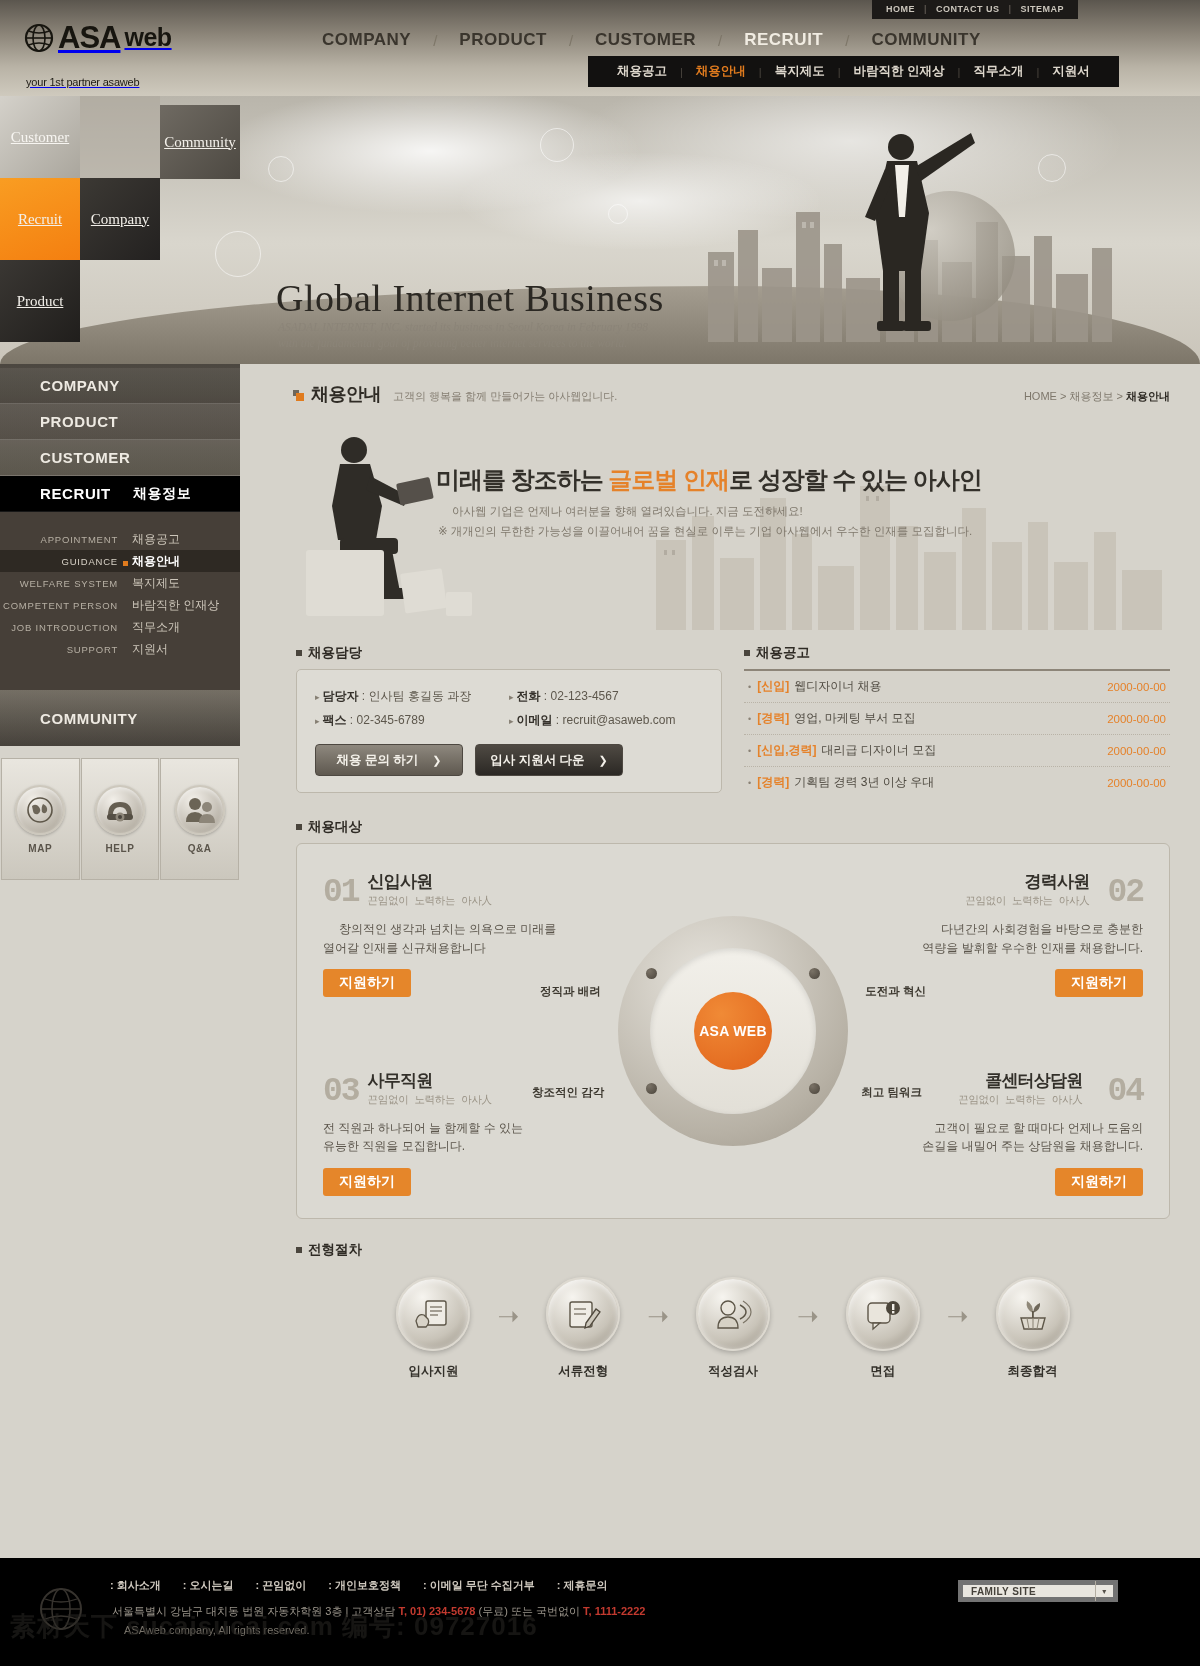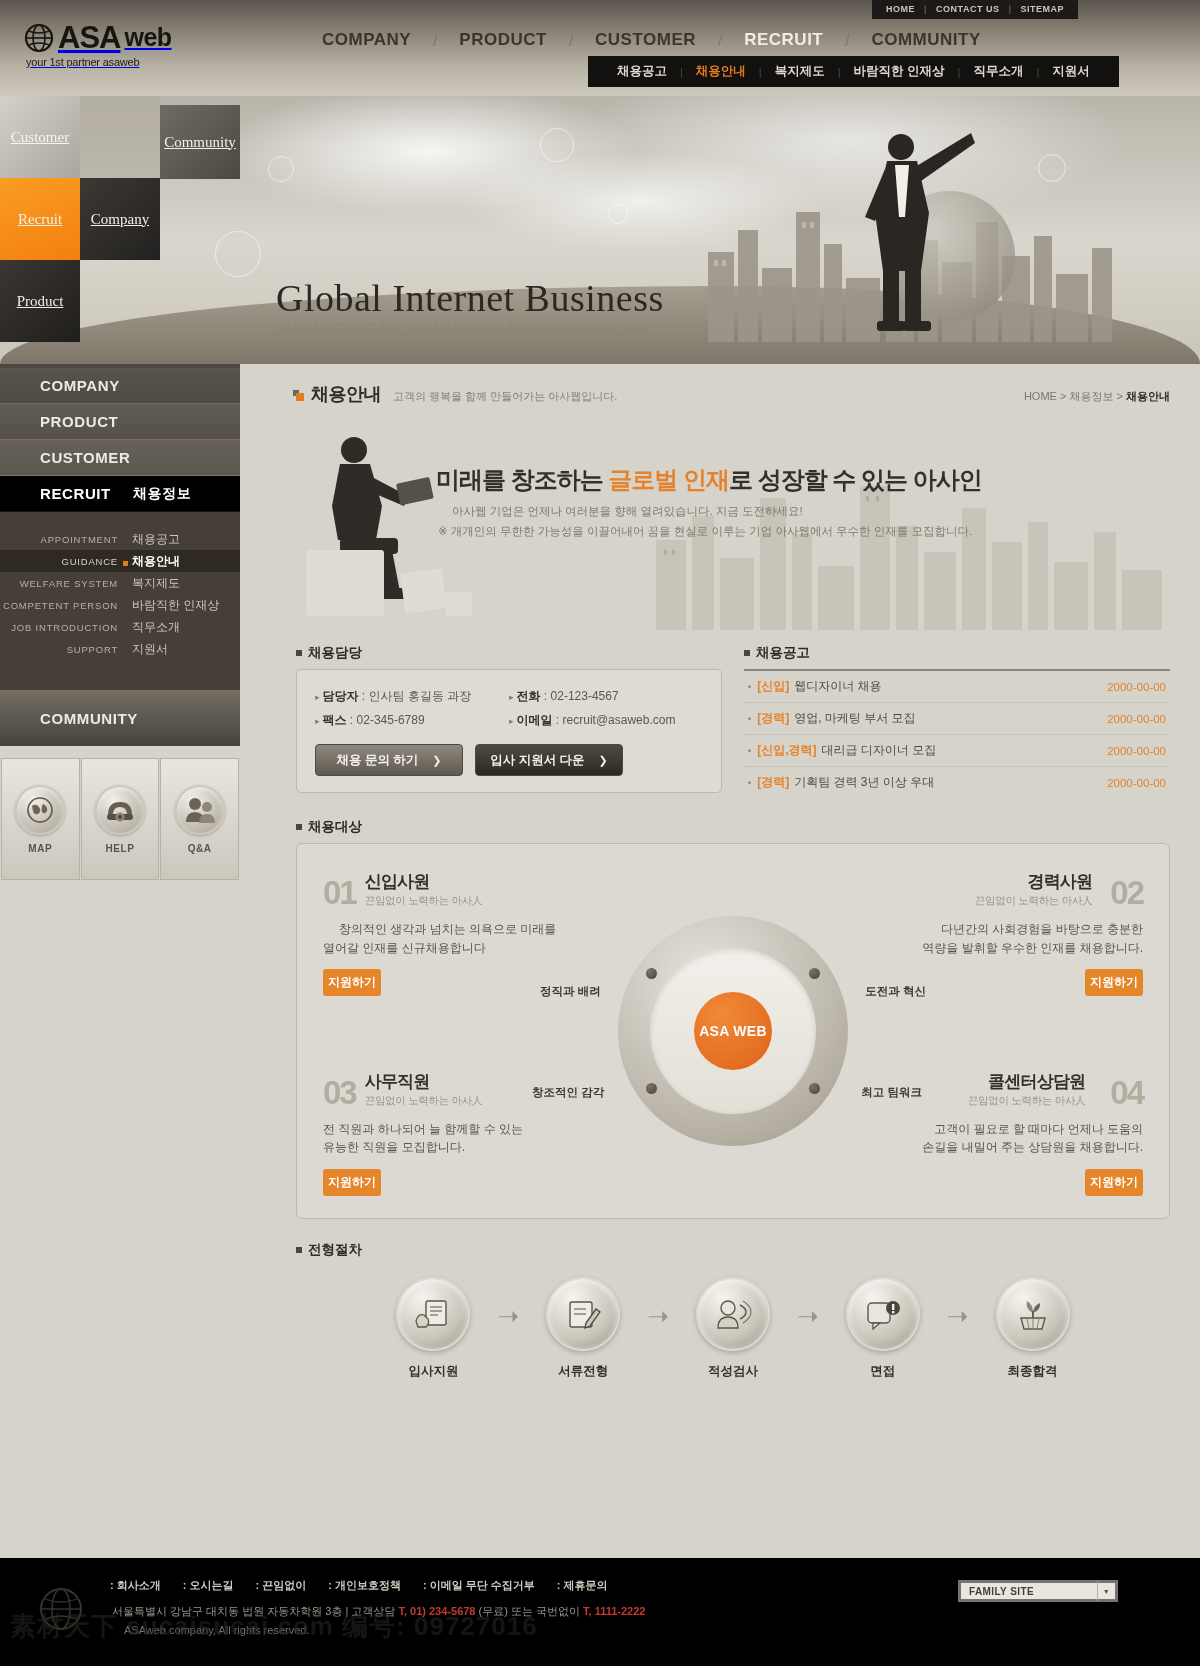--- a/index.html
+++ b/index.html
@@ -18,21 +18,21 @@
   }
   .utilbar {
     position:absolute; top:0; right:122px;
     background:#1c1a18; color:#c9c4ba;
     font-size:9px; letter-spacing:.5px; font-weight:bold;
     padding:4px 14px 5px; display:flex; gap:9px; align-items:center;
   }
   .utilbar span.sep { color:#5a554e; }
   .utilbar a { color:#cbc6bc; text-decoration:none; }
 
-  .logo { position:absolute; left:24px; top:22px; display:flex; flex-direction:column; }
+  .logo { position:absolute; left:24px; top:22px; display:flex; flex-direction:column;gap:20px; }
   .logo-row { display:flex; align-items:center; gap:4px; }
   .logo-glyph { width:30px; height:30px; }
   .logo-asa { font-size:31px; font-weight:bold; color:#17150f; letter-spacing:-1px; line-height:1; }
   .logo-web { font-size:25px; font-weight:bold; color:#17150f; letter-spacing:-.5px; }
   .logo-sub { font-size:11px; color:#1d1a14; margin-top:3px; margin-left:2px; letter-spacing:-.2px; }
 
   .gnb { position:absolute; left:300px; top:30px; display:flex; align-items:center; gap:0; }
   .gnb-item { font-size:17px; font-weight:bold; color:#3a352d; letter-spacing:.5px; padding:0 22px; text-decoration:none; }
   .gnb-item.active { color:#f1ece2; }
   .gnb-sep { color:#7d7668; font-size:15px; }
@@ -170,28 +170,28 @@
   .notice-row { display:flex; align-items:center; padding:7px 4px; border-bottom:1px dotted #b9b3a7; font-size:12px; text-decoration:none; }
   .notice-row .bullet { color:#8a8276; margin-right:6px; font-size:9px; }
   .notice-row .tag { color:#e5822a; font-weight:bold; margin-right:5px; }
   .notice-row .txt { color:#4f4a41; }
   .notice-row .date { margin-left:auto; color:#e5822a; font-size:11.5px; }
 
   
   .target-box { border:1px solid #bdb8ac; border-radius:6px; background:rgba(255,255,255,.14);
                 position:relative; height:376px; margin-top:6px; overflow:hidden; }
   .quad { position:absolute; width:250px; }
-  .q-head { display:flex; align-items:flex-end; gap:9px; }
+  .q-head { display:flex; align-items:flex-end; gap:9px;font-family:Liberation Mono, monospace; }
   .q-num { font-size:33px; font-weight:bold; color:#b3ada0; line-height:.9; letter-spacing:-2px; }
   .q-tt { }
   .q-name { font-size:17px; font-weight:bold; color:#33302a; letter-spacing:-.8px; }
   .q-slog { font-size:10.5px; color:#9a9386; letter-spacing:-.3px; margin-top:1px; }
   .q-desc { font-size:12px; color:#5b554b; line-height:1.55; margin-top:12px; }
   .q-btn { display:inline-block; margin-top:12px; background:#e5862a; color:#fff;
-           font-size:12px; font-weight:bold; padding:5px 5px; border-radius:3px; text-decoration:none; }
+           font-size:14px; font-weight:bold; padding:5px 16px; border-radius:3px; text-decoration:none; }
   .quad.right { text-align:right; }
   .quad.right .q-head { justify-content:flex-end; }
   .quad.right .q-head .q-num { order:2; }
 
   .circle-wrap { position:absolute; left:50%; top:50%; transform:translate(-50%,-50%); }
   .ring-out { width:230px; height:230px; border-radius:50%;
     background:radial-gradient(circle at 38% 28%, #e6e3dc, #b7b1a5 70%, #9d968a); }
   .ring-in { position:absolute; left:32px; top:32px; width:166px; height:166px; border-radius:50%;
     background:linear-gradient(180deg,#f2f0ea,#e2dfd7); box-shadow:inset 0 2px 6px rgba(0,0,0,.12); }
   .core { position:absolute; left:76px; top:76px; width:78px; height:78px; border-radius:50%;
@@ -216,21 +216,21 @@
   
   .footer { position:absolute; left:0; bottom:0; width:1200px; height:108px;
             background:#000; color:#a9a299; }
   .f-globe { position:absolute; left:38px; top:28px; opacity:.5; }
   .f-links { position:absolute; left:110px; top:20px; display:flex; gap:22px; font-size:11px; font-weight:bold; color:#cfc9bf; }
   .f-links a { color:#cfc9bf; text-decoration:none; }
   .f-addr { position:absolute; left:112px; top:46px; font-size:11px; color:#9b958b; }
   .f-addr .rr { color:#c33a2f; font-weight:bold; }
   .f-copy { position:absolute; left:124px; top:66px; font-size:11px; color:#7a756c; }
   .f-select { position:absolute; right:82px; top:22px; width:160px; height:22px;
-              background:#e9e6df; border:3px solid #737373; display:flex; align-items:center;
+              background:#e9e6df; border:5px solid #737373; display:flex; align-items:center;
               font-size:10px; font-weight:bold; color:#45413a; padding-left:8px; letter-spacing:.4px; }
   .f-select .cv { margin-left:auto; width:18px; height:20px; border-left:1px solid #b4aea3;
                   display:flex; align-items:center; justify-content:center; font-size:8px; color:#55504a; }
 
   .watermark { position:absolute; left:0; bottom:22px; width:1200px; text-align:left;
                font-size:26px; color:rgba(40,38,34,.55); font-weight:bold; letter-spacing:1px;
                padding-left:10px; pointer-events:none; }
 </style>
 </head>
 <body>

